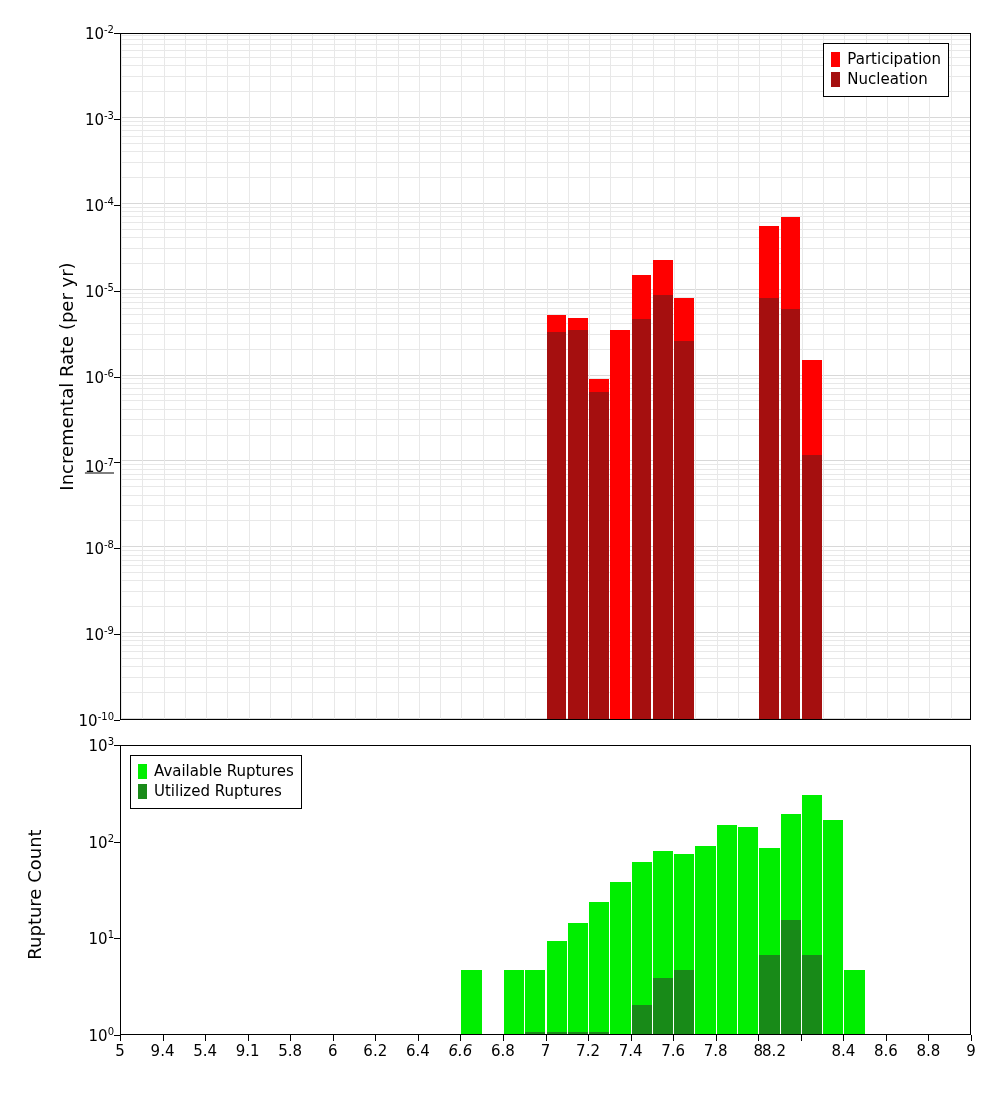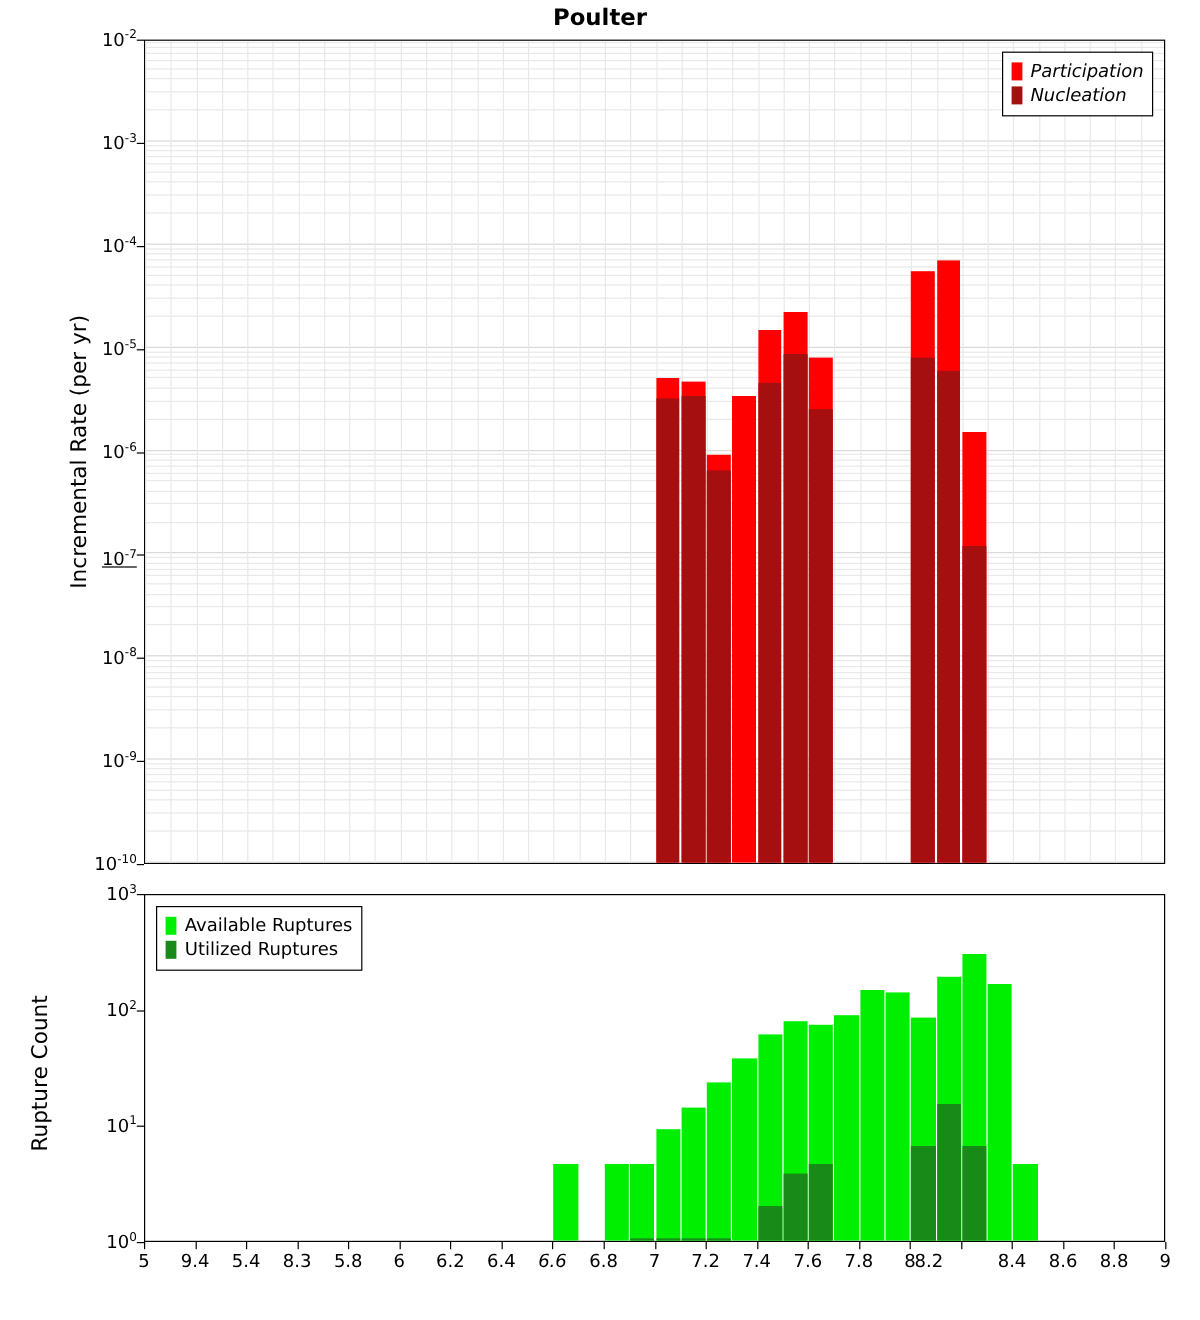--- a/index.html
+++ b/index.html
@@ -167,29 +167,28 @@
     display: flex;
     align-items: center;
     white-space: nowrap;
   }
   .legend-swatch {
     width: 9px;
     height: 15px;
     margin-right: 7px;
     flex: 0 0 auto;
   }
-  #legend-top { right: 9px; top: 9px; font-style: italic; }
+  #legend-top { right: 21px; top: 9px; }
   #legend-bottom { left: 9px; top: 9px; }
 </style>
 </head>
 <body>
 
 <div id="page">
 
-  <div class="chart-title">Poulter</div>
 
   <div class="plot" id="plot-top">
     <div class="gridlayer" id="grid-top">
         <div class="gl-h major" style="bottom: 0px;"></div>
         <div class="gl-h" style="bottom: 25.851px;"></div>
         <div class="gl-h" style="bottom: 40.9728px;"></div>
         <div class="gl-h" style="bottom: 51.7019px;"></div>
         <div class="gl-h" style="bottom: 60.024px;"></div>
         <div class="gl-h" style="bottom: 66.8237px;"></div>
         <div class="gl-h" style="bottom: 72.5728px;"></div>
@@ -412,21 +411,21 @@
     </div>
   <div class="axis-title-y" id="ytitle-bottom">Rupture Count</div>
 
   <div id="xticks">
       <div class="xtick" style="left: 120px;">5</div>
       <div class="tickmark" style="left: 120px; width: 1px; height: 6px; top: 1035px;"></div>
       <div class="xtick" style="left: 162.55px;">9.4</div>
       <div class="tickmark" style="left: 162.55px; width: 1px; height: 6px; top: 1035px;"></div>
       <div class="xtick" style="left: 205.1px;">5.4</div>
       <div class="tickmark" style="left: 205.1px; width: 1px; height: 6px; top: 1035px;"></div>
-      <div class="xtick" style="left: 247.65px;">8.3</div>
+      <div class="xtick" style="left: 247.65px;">9.1</div>
       <div class="tickmark" style="left: 247.65px; width: 1px; height: 6px; top: 1035px;"></div>
       <div class="xtick" style="left: 290.2px;">5.8</div>
       <div class="tickmark" style="left: 290.2px; width: 1px; height: 6px; top: 1035px;"></div>
       <div class="xtick" style="left: 332.75px;">6</div>
       <div class="tickmark" style="left: 332.75px; width: 1px; height: 6px; top: 1035px;"></div>
       <div class="xtick" style="left: 375.3px;">6.2</div>
       <div class="tickmark" style="left: 375.3px; width: 1px; height: 6px; top: 1035px;"></div>
       <div class="xtick" style="left: 417.85px;">6.4</div>
       <div class="tickmark" style="left: 417.85px; width: 1px; height: 6px; top: 1035px;"></div>
       <div class="xtick" style="left: 460.4px; font-style: italic;">6.6</div>

